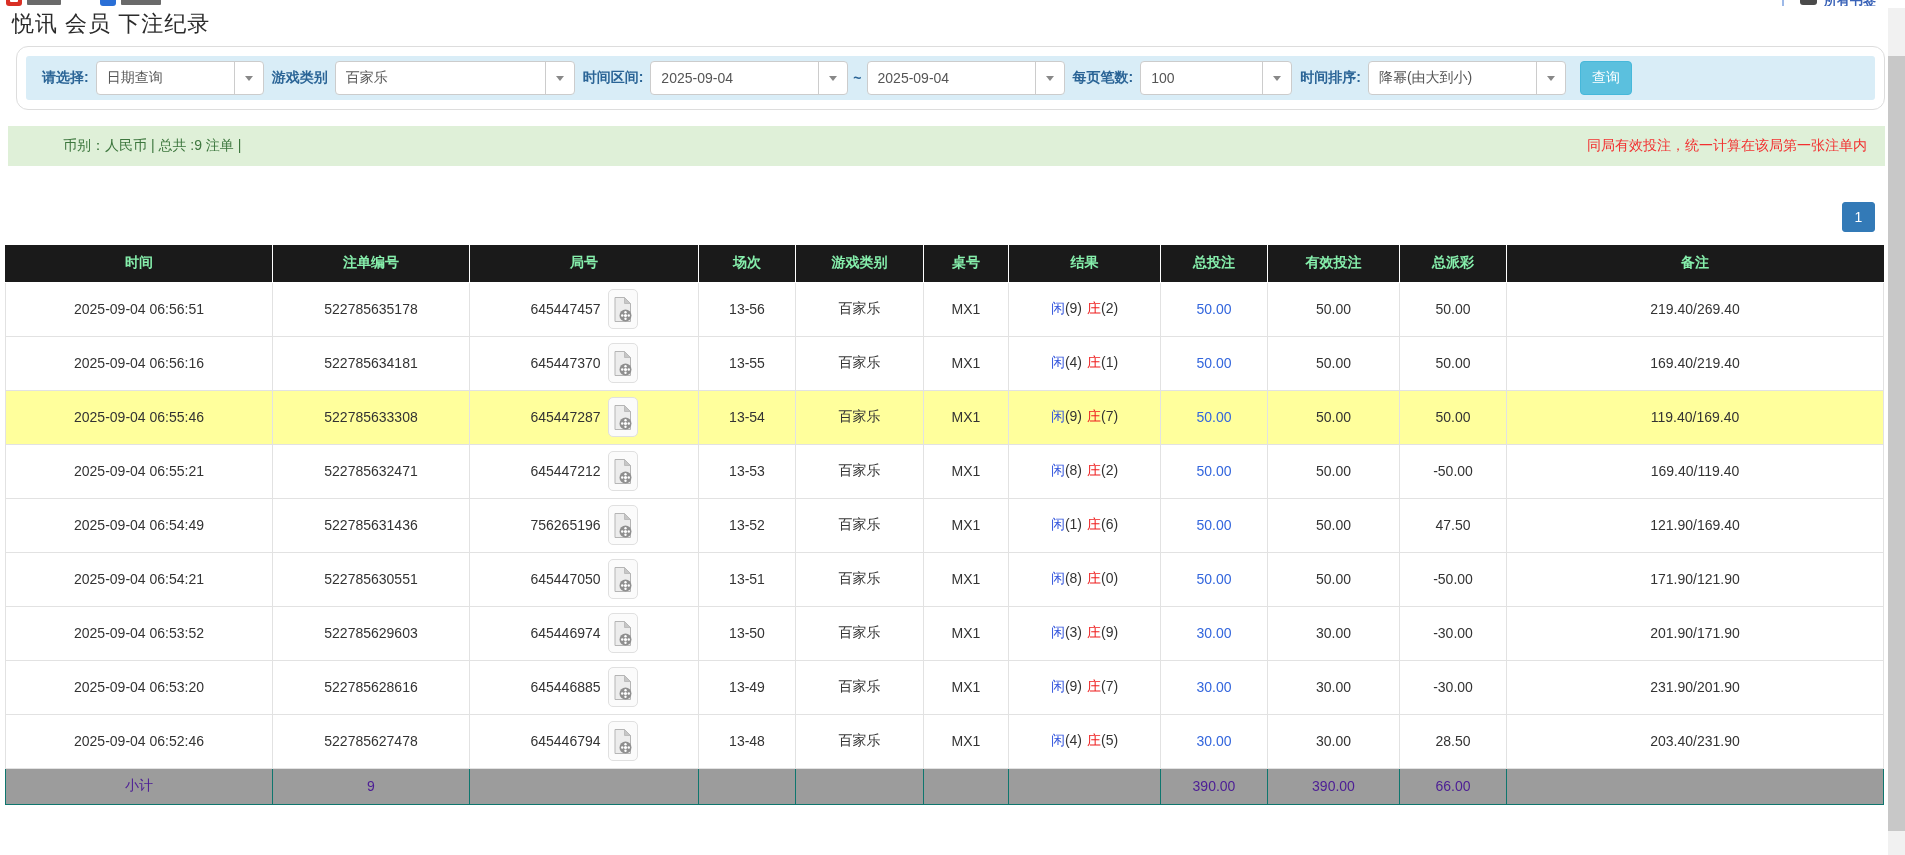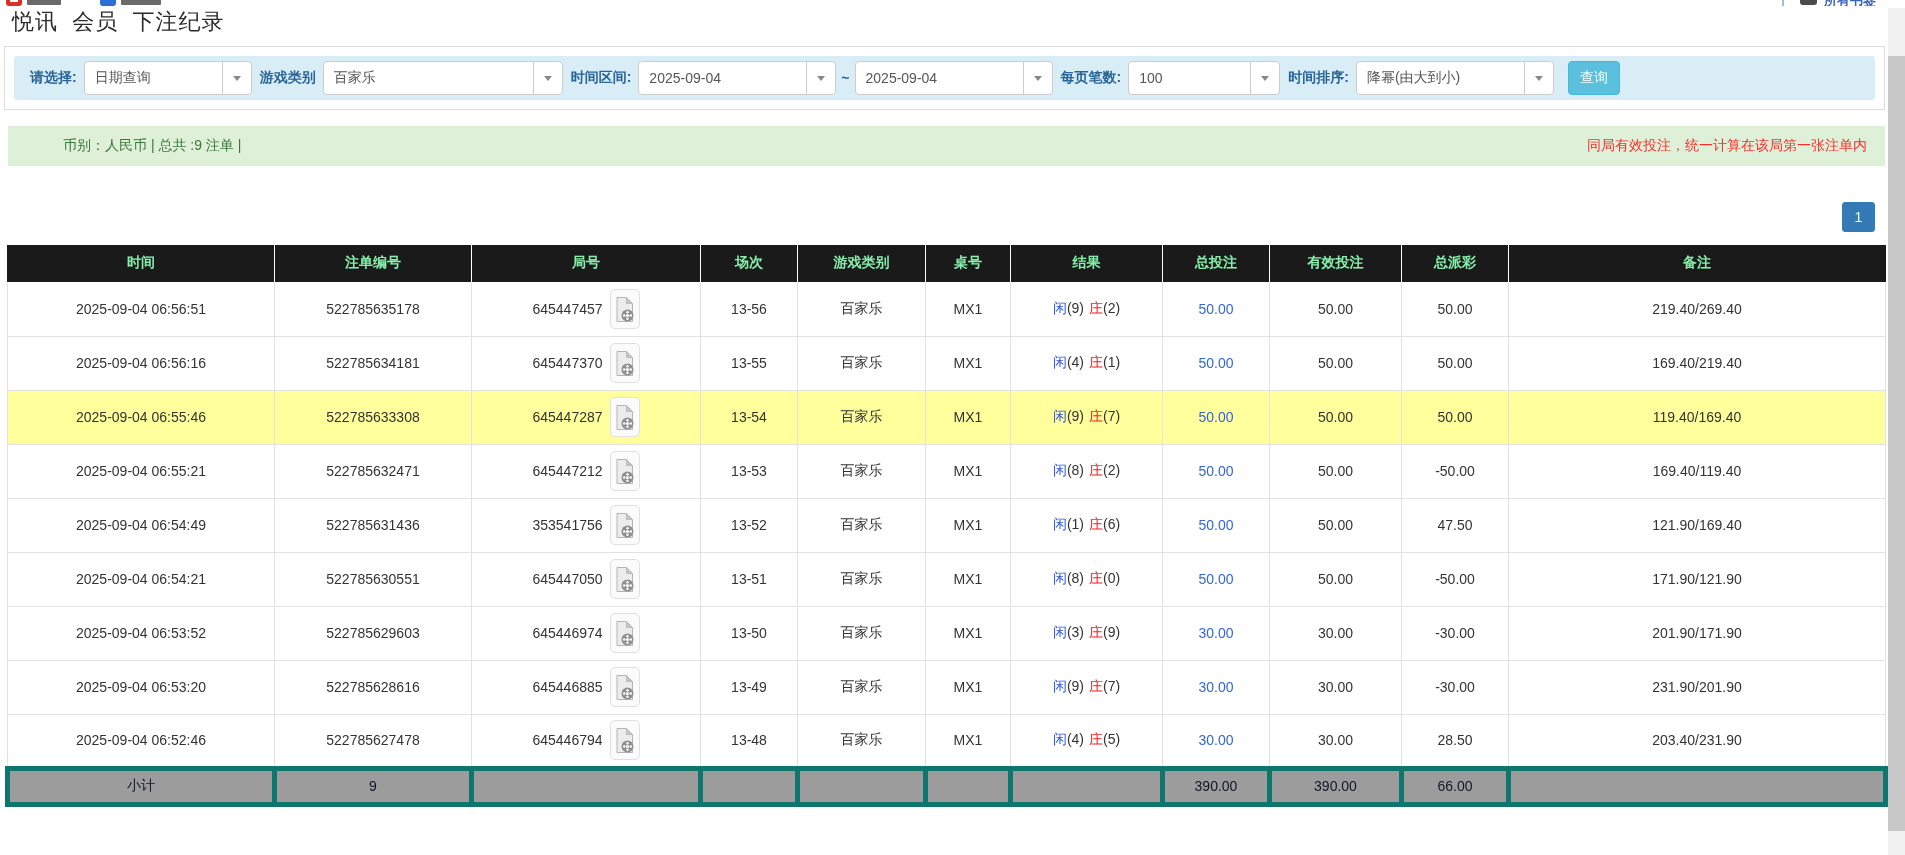--- a/index.html
+++ b/index.html
@@ -13,24 +13,24 @@
   .fav-red::after { content:""; position:absolute; left:4px; top:4px; width:8px; height:8px; background:#fff; border-radius:1px; }
   .fav-blue { left:100px; background:#2a6fd6; border-radius:50%; }
   .bm-text { position:absolute; top:-8px; height:14px; color:#444; font-size:13px; overflow:hidden; }
   .bm-stub { position:absolute; top:-6px; height:11px; background:#6a6a6a; border-radius:1px; }
   .bm-sep { position:absolute; top:-4px; width:2px; height:10px; background:#9db9e8; left:1782px; }
   .all-bm-icon { position:absolute; left:1800px; top:-10px; width:17px; height:15px; background:#4a4a4a; border-radius:3px; }
   .all-bm-label { left:1824px; color:#3a63b8; font-weight:bold; }
 
   
   .page-title { margin:2px 0 0 12px; font-size:22px; line-height:27px; color:#2b2b2b; font-weight:500;
-    letter-spacing:1px;font-family:Liberation Mono, monospace; }
-
-  
-  .filter-panel { margin:9px 20px 0 4px; border:1px solid #ddd; border-radius:0; background:#fff; padding:9px; }
+    letter-spacing:1px; }
+
+  
+  .filter-panel { margin:9px 20px 0 16px; border:1px solid #ddd; border-radius:12px; background:#fff; padding:9px; }
   .filter-inner { background:#d9edf7; border-radius:3px; padding:5px 8px; display:flex; align-items:center; }
   .f-label { color:#2a6496; font-weight:bold; font-size:14px; white-space:nowrap; margin:0 7px 0 8px; }
   .tilde { color:#2a6496; font-weight:bold; font-size:14px; margin:0 5px; }
   .sel { display:flex; align-items:stretch; background:#fff; border:1px solid #ccc; border-radius:4px; height:34px; cursor:pointer; }
   .sel .sel-val { flex:1; display:flex; align-items:center; padding:0 10px; font-size:14px; color:#555; white-space:nowrap; overflow:hidden; }
   .sel .caret-box { width:29px; border-left:1px solid #ccc; display:flex; align-items:center; justify-content:center; }
   .caret { width:0; height:0; border-left:4px solid transparent; border-right:4px solid transparent; border-top:5px solid #888; }
   .w-query { width:168px;gap:20px; } .w-game { width:240px; } .w-date { width:198px;gap:36px; } .w-size { width:152px; } .w-sort { width:198px; }
   .btn-search { margin-left:14px; height:34px; width:52px; background:#5bc0de; border:1px solid #46b8da; border-radius:4px;
     color:#fff; font-size:14px; cursor:pointer; }
@@ -49,22 +49,22 @@
   
   .tbl-wrap { margin:13px 22px 0 5px; }
   table.records { width:1878px; border-collapse:collapse; table-layout:fixed; }
   .records th { background:#1a1a1a; color:#86efac; font-size:14px; font-weight:bold; height:37px;
     border:1px solid #fff; border-top:none; }
   .records thead th:first-child { border-left:1px solid #1a1a1a; }
   .records thead th:last-child { border-right:1px solid #1a1a1a; }
   .records tbody td { background:#fff; height:54px; text-align:center; font-size:14px; color:#333;
     border:1px solid #e2e2e2; }
   .records tbody tr.hl td { background:#ffff9c; }
-  .records tfoot td { background:#9c9c9c; color:#0f172a; height:36px; text-align:center; font-size:14px;
-    border:5px solid #0f766e; }
+  .records tfoot td { background:#9c9c9c; color:#4c1d95; height:36px; text-align:center; font-size:14px;
+    border:1px solid #0f766e; }
   .round-cell { display:flex; align-items:center; justify-content:center; gap:7px; }
   .video-btn { width:30px; height:40px; background:#fbfbfb; border:1px solid #e0e0e0; border-radius:5px;
     display:flex; align-items:center; justify-content:center; cursor:pointer; }
   .res-xian { color:#3355dd; } .res-zhuang { color:#ee2020; margin-left:5px; } .res-num { color:#333; }
   .bet-link { color:#3366dd; text-decoration:none; cursor:pointer; }
   td.neg { color:#ee2020; }
 
   
   .scrollbar { position:absolute; top:8px; right:0; width:17px; height:847px; background:#f1f1f1; }
   .scrollbar .thumb { position:absolute; top:48px; left:0; width:17px; height:775px; background:#c8c8c8; }
@@ -299,21 +299,21 @@
     <td><a class="bet-link">50.00</a></td>
     <td>50.00</td>
     <td class="c-payout neg">-50.00</td>
     <td>169.40/119.40</td>
   </tr>
         <tr>
     <td>2025-09-04 06:54:49</td>
     <td>522785631436</td>
     <td>
       <span class="round-cell">
-        <span>353541756</span>
+        <span>756265196</span>
         <button class="video-btn">
           <svg width="20" height="27" viewBox="0 0 20 27">
             <path d="M2 1.5 h9.5 l6 6 v18 h-15.5 z" fill="#ececec" stroke="#b5b5b5" stroke-width="1"></path>
             <path d="M11.5 1.5 l6 6 h-6 z" fill="#c6c6c6" stroke="#b5b5b5" stroke-width="0.8"></path>
             <circle cx="12.5" cy="19.5" r="6" fill="#8f8f8f"></circle>
             <circle cx="12.5" cy="19.5" r="1.6" fill="#fff"></circle>
             <circle cx="12.5" cy="16.2" r="1.2" fill="#fff"></circle>
             <circle cx="12.5" cy="22.8" r="1.2" fill="#fff"></circle>
             <circle cx="9.2" cy="19.5" r="1.2" fill="#fff"></circle>
             <circle cx="15.8" cy="19.5" r="1.2" fill="#fff"></circle>

